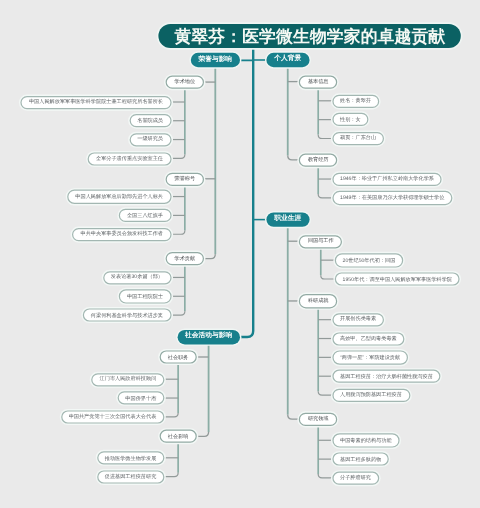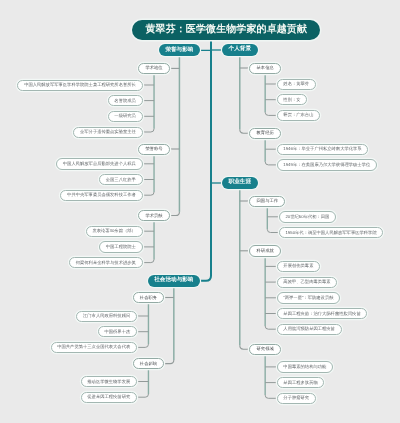--- a/index.html
+++ b/index.html
@@ -4,21 +4,21 @@
 <title>mindmap</title>
 <style>
   html,body{margin:0;padding:0;}
   body{width:400px;height:423px;overflow:hidden;background:#eaeaea;
        font-family:"Liberation Sans",sans-serif;
        -webkit-font-smoothing:antialiased;text-rendering:geometricPrecision;}
   #stage{position:relative;width:400px;height:423px;}
   svg#edges{position:absolute;left:0;top:0;width:400px;height:423px;overflow:visible;}
   .node{position:absolute;box-sizing:border-box;display:flex;align-items:center;
         justify-content:center;white-space:nowrap;line-height:1;}
-  .n1{background:#0b6163;color:#f4f8f3;font-weight:bold;font-size:10px;
+  .n1{background:#0b6163;color:#f4f8f3;font-weight:bold;font-size:14px;
       border-radius:999px;height:20.3px;letter-spacing:.1px;box-shadow:0 0 0 1.4px #eff5f3;}
   .n2{background:#17808c;color:#ffffff;font-weight:bold;font-size:5.6px;
       border-radius:999px;height:12px;box-shadow:0 0 0 1.2px #f0f6f4;}
   .n3{background:#ffffff;color:#44484b;font-size:4.3px;border:0.62px solid #93aaa4;
       border-radius:999px;height:11.3px;box-shadow:0 0 0 1.2px #f3f8f6;}
   .n4{background:#ffffff;color:#5c6164;font-size:4.3px;border:0.6px solid #a3b7b2;
       border-radius:999px;height:11.3px;box-shadow:0 0 0 1.2px #f3f8f6;}
 </style>
 </head>
 <body>

